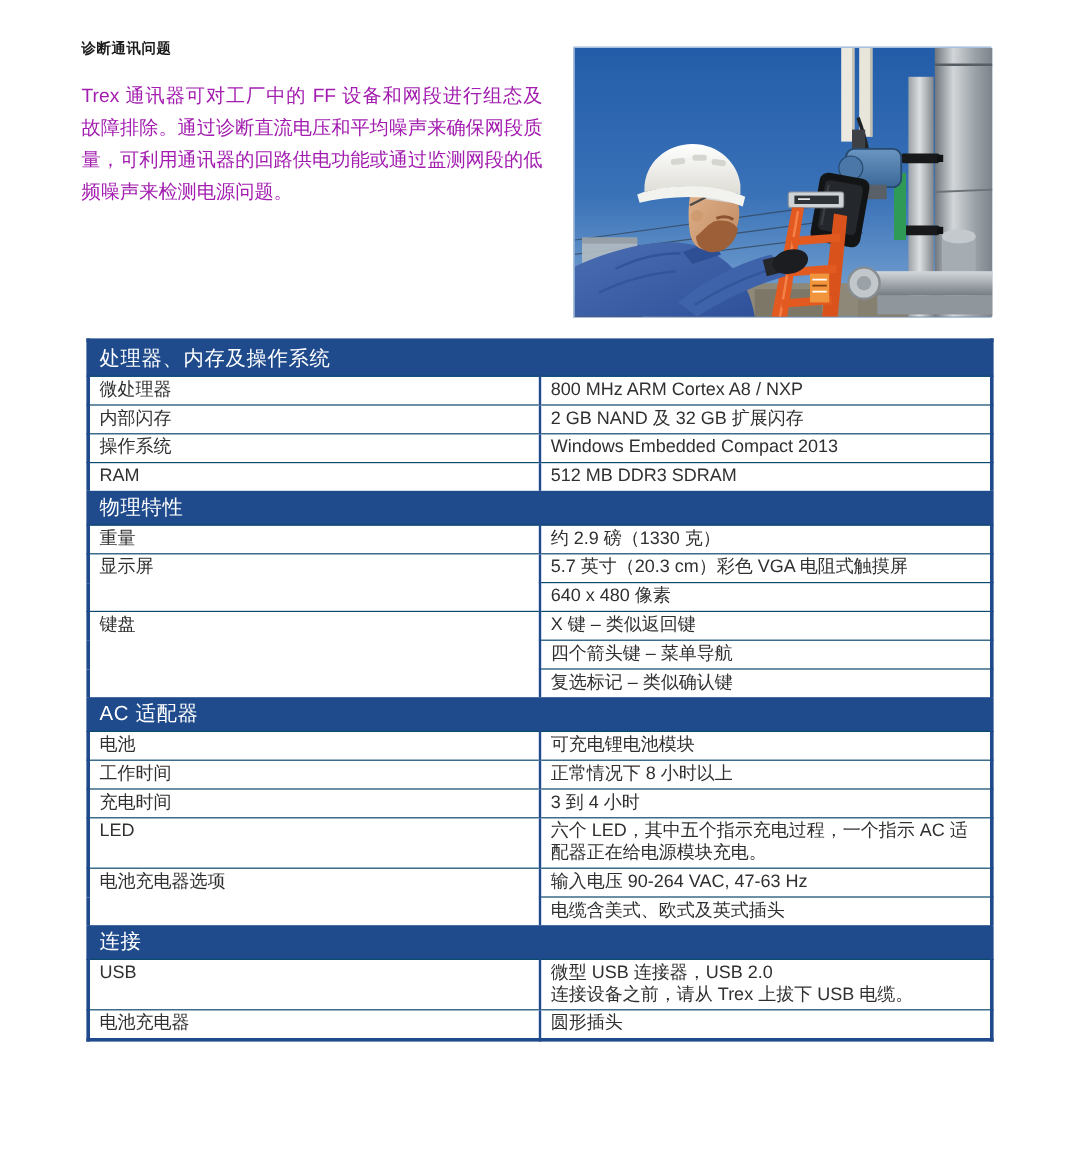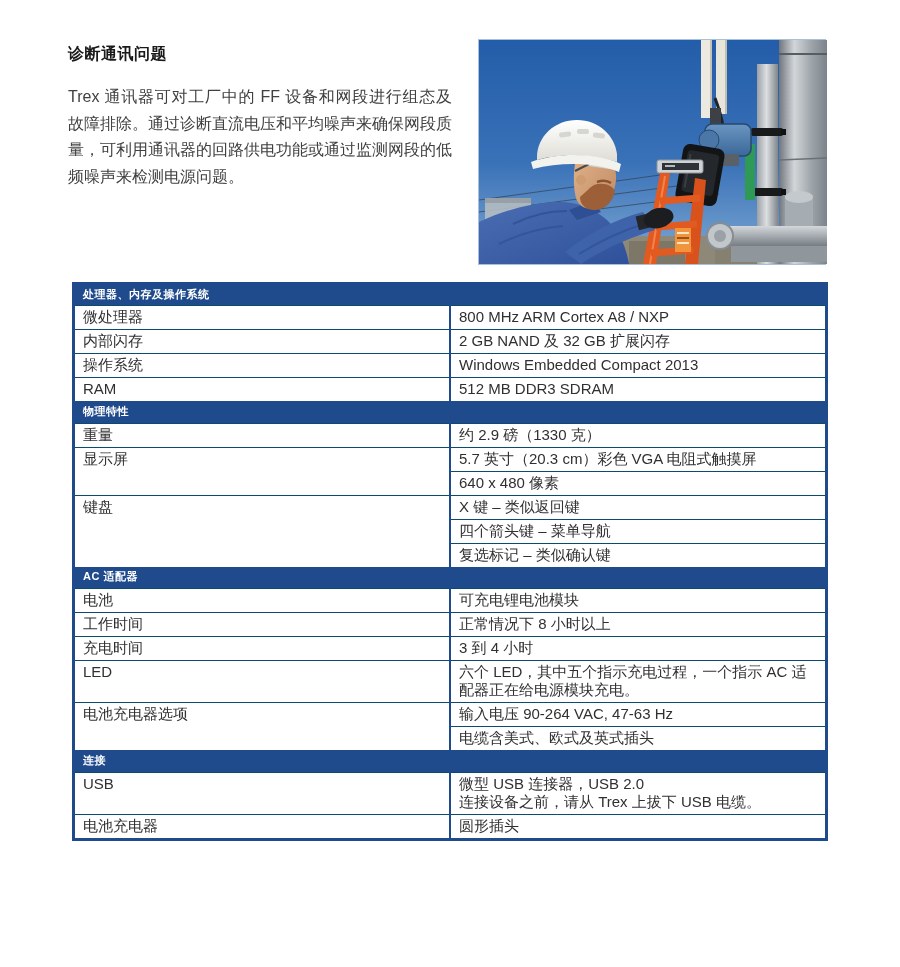--- a/index.html
+++ b/index.html
@@ -8,22 +8,22 @@
     width: 900px; height: 967px;
     font-family: "Liberation Sans", sans-serif;
     color: #2e2e2e;
     overflow: hidden;
   }
   .page { padding: 32px 0 0 68px; width: 900px; }
 
   
   .intro-row { display: flex; gap: 26px; align-items: flex-start; }
   .intro-text { width: 384px; flex: 0 0 384px; }
-  .intro-text h3 { font-size: 16px; font-weight: 700; color: #1a1a1a; margin-bottom: 19px; letter-spacing: .5px; margin-top: 12px; }
-  .intro-text p { font-size: 16px; line-height: 26.5px; text-align: justify; color: #404040; margin-bottom: 17px; }
+  .intro-text h3 { font-size: 12px; font-weight: 700; color: #1a1a1a; margin-bottom: 19px; letter-spacing: .5px; }
+  .intro-text p { font-size: 16px; line-height: 26.5px; text-align: justify; color: #a21caf; margin-bottom: 17px; }
 
   .photo-block { width: 348px; margin-top: 7px; }
   .photo-frame { width: 348px; height: 226px; border: 1px solid #a9c0dc; background: #2a5fa8; }
   .photo-frame svg { display: block; }
   .photo-caption {
     margin-top: 13px; width: 346px;
     font-family: "Liberation Serif", serif; font-style: italic;
     font-size: 13px; line-height: 19px; color: #3c3c3c; text-align: justify;
   }
 
@@ -32,21 +32,21 @@
 
   table.spec {
     margin: 17px 0 0 4px;
     width: 756px; table-layout: fixed;
     border-collapse: collapse;
     border: 3px solid #1f4b8c;
     font-size: 15px; color: #303030;
   }
   table.spec th {
     background: #1f4b8c; color: #ffffff;
-    font-size: 11px; font-weight: 700; text-align: left;
+    font-size: 17px; font-weight: 400; text-align: left;
     padding: 2px 8px 3px; height: 22px; letter-spacing: .5px;
   }
   table.spec td {
     padding: 2px 8px 3px; height: 22px;
     vertical-align: top; line-height: 18px;
     border-top: 1px solid #0c4a6e;
   }
   table.spec td.l { width: 223px; border-right: 2px solid #1f4b8c; }
   table.spec td.v { white-space: pre-line; }
 </style>

